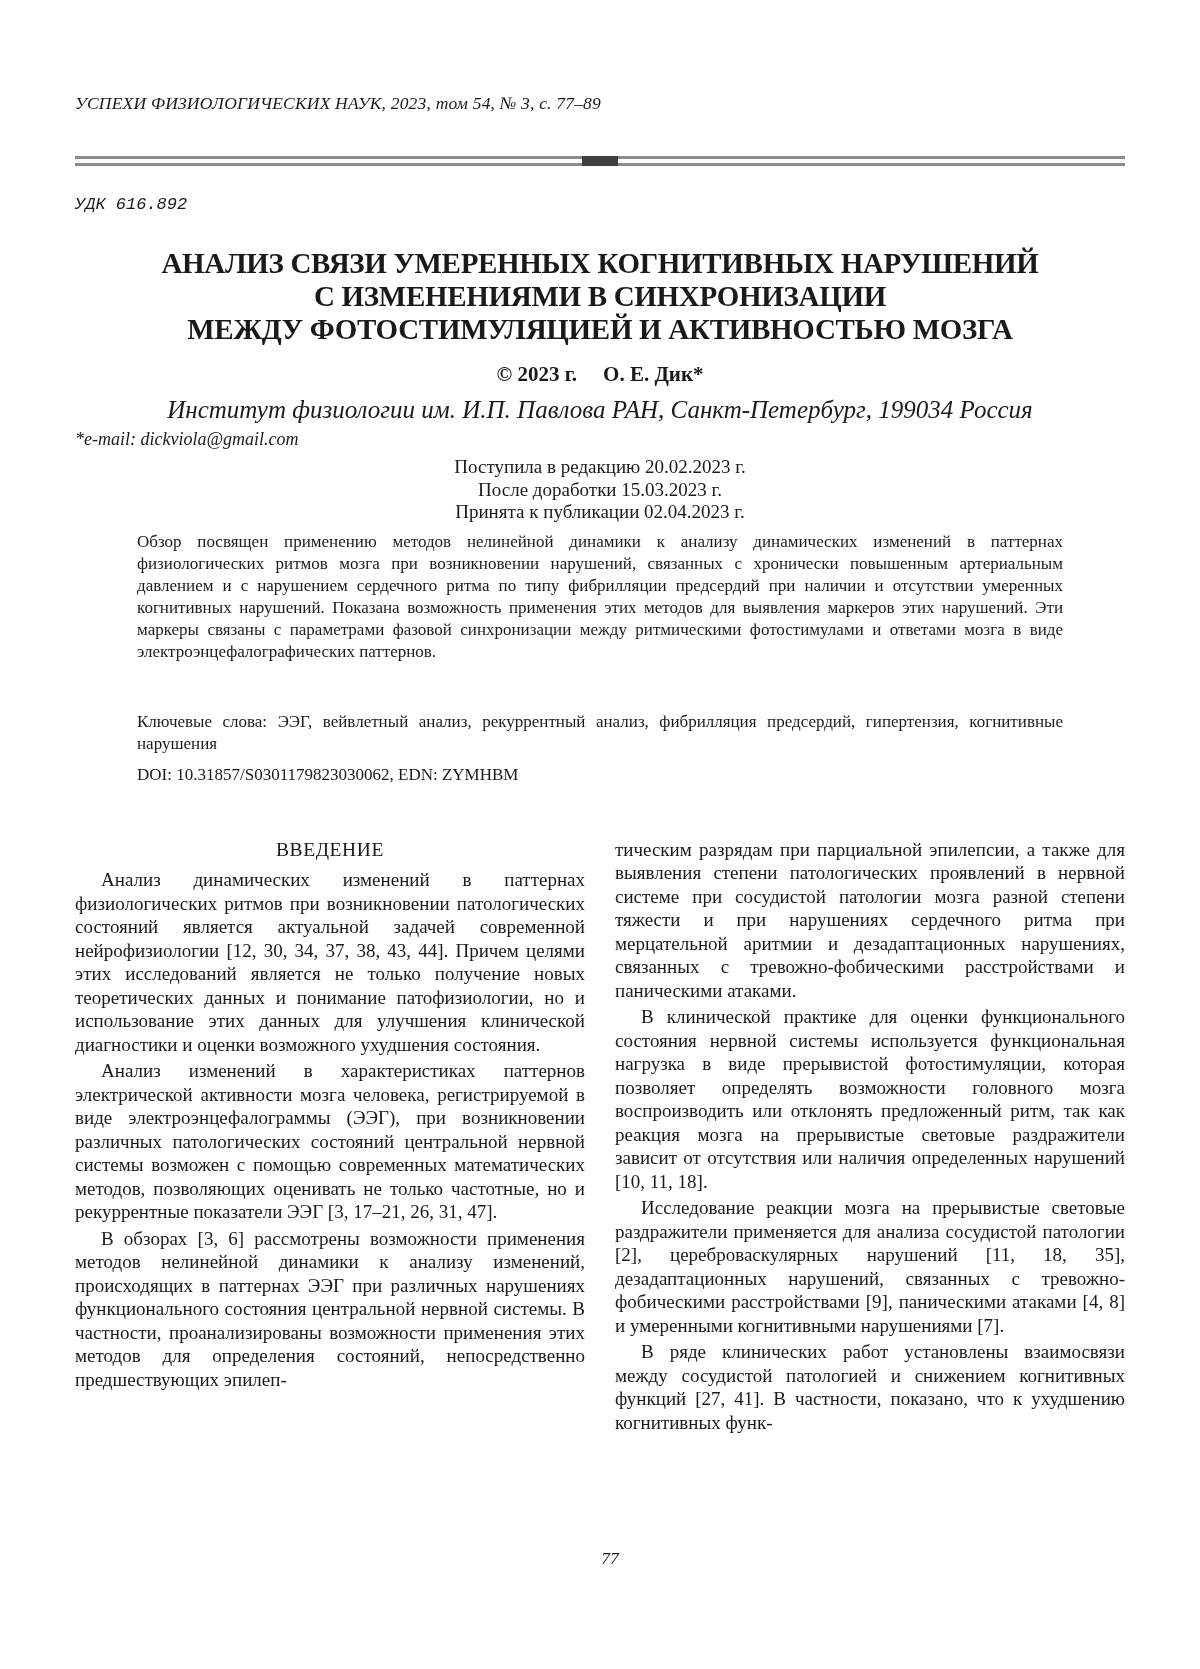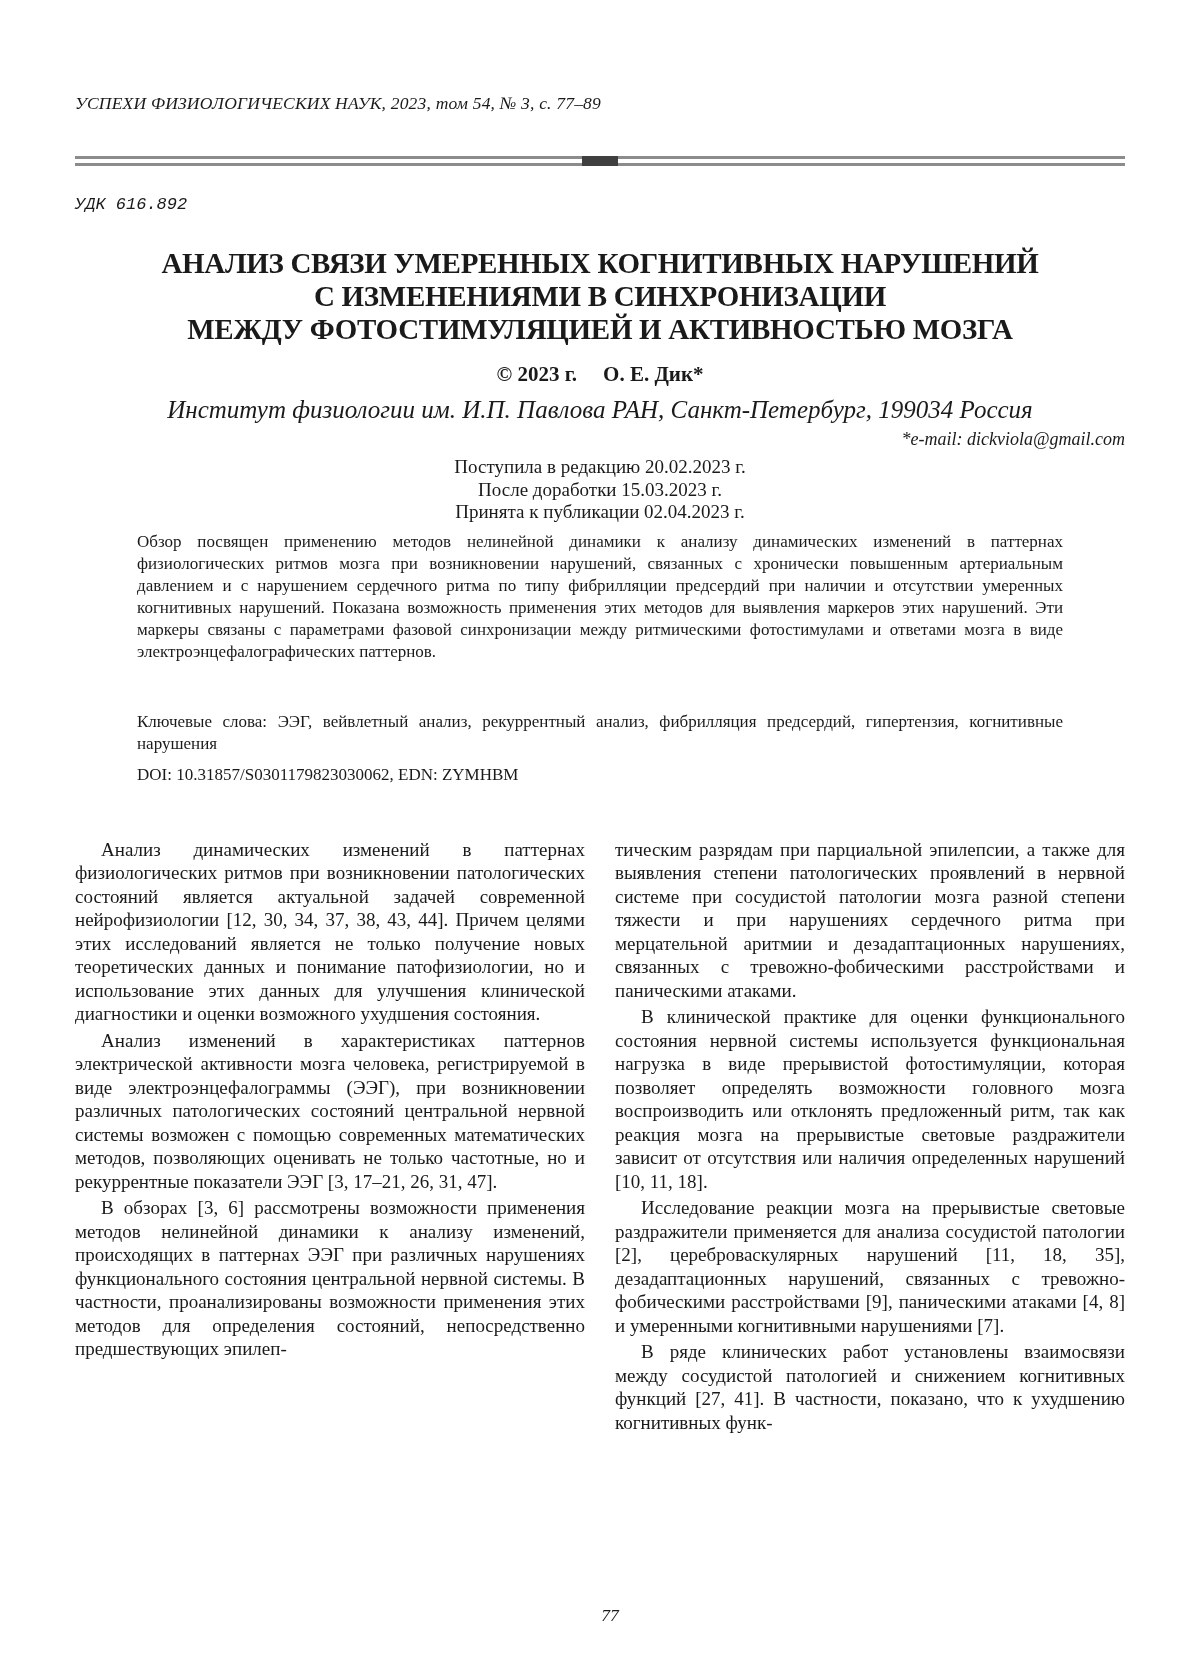--- a/index.html
+++ b/index.html
@@ -68,21 +68,21 @@
   }
   .byline .author { margin-left: 26px; }
   .affiliation {
     margin-top: 9px;
     text-align: center;
     font-style: italic;
     font-size: 25px;
   }
   .email {
     margin-top: 5px;
-    text-align: right;
+    text-align: left;
     font-style: italic;
     font-size: 18px;
     font-family: Liberation Serif, serif;
   }
   .dates {
     margin-top: 6px;
     text-align: center;
     font-size: 19px;
     line-height: 22.5px;
   }
@@ -120,21 +120,21 @@
     margin-bottom: 7px;
   }
   .para {
     text-align: justify;
     text-indent: 26px;
     margin-bottom: 3px;
   }
   .para.no-indent { text-indent: 0; }
   .page-number {
     position: absolute;
-    top: 1605px;
+    top: 1548px;
     left: 0;
     right: 0;
     text-align: center;
     font-style: italic;
     font-size: 17.5px;
     padding-left: 20px;
   }
 </style>
 </head>
 <body>
@@ -176,20 +176,21 @@
   <p class="keywords">
     <span class="kw-label">Ключевые слова:</span><span> ЭЭГ, вейвлетный анализ, рекуррентный анализ, фибрилляция предсердий, гипертензия, когнитивные нарушения</span>
   </p>
 
   <p class="doi-line">
     <span class="b">DOI:</span><span> 10.31857/S0301179823030062, </span><span class="b">EDN:</span><span> ZYMHBM</span>
   </p>
 
   <div class="columns">
     <div class="col">
+      <div class="section-heading">ВВЕДЕНИЕ</div>
       <p class="para">Анализ динамических изменений в паттернах физиологических ритмов при возникновении патологических состояний является актуальной задачей современной нейрофизиологии [12, 30, 34, 37, 38, 43, 44]. Причем целями этих исследований является не только получение новых теоретических данных и понимание патофизиологии, но и использование этих данных для улучшения клинической диагностики и оценки возможного ухудшения состояния.</p>
       <p class="para">Анализ изменений в характеристиках паттернов электрической активности мозга человека, регистрируемой в виде электроэнцефалограммы (ЭЭГ), при возникновении различных патологических состояний центральной нервной системы возможен с помощью современных математических методов, позволяющих оценивать не только частотные, но и рекуррентные показатели ЭЭГ [3, 17–21, 26, 31, 47].</p>
       <p class="para">В обзорах [3, 6] рассмотрены возможности применения методов нелинейной динамики к анализу изменений, происходящих в паттернах ЭЭГ при различных нарушениях функционального состояния центральной нервной системы. В частности, проанализированы возможности применения этих методов для определения состояний, непосредственно предшествующих эпилеп-</p>
     </div>
     <div class="col">
       <p class="para no-indent">тическим разрядам при парциальной эпилепсии, а также для выявления степени патологических проявлений в нервной системе при сосудистой патологии мозга разной степени тяжести и при нарушениях сердечного ритма при мерцательной аритмии и дезадаптационных нарушениях, связанных с тревожно-фобическими расстройствами и паническими атаками.</p>
       <p class="para">В клинической практике для оценки функционального состояния нервной системы используется функциональная нагрузка в виде прерывистой фотостимуляции, которая позволяет определять возможности головного мозга воспроизводить или отклонять предложенный ритм, так как реакция мозга на прерывистые световые раздражители зависит от отсутствия или наличия определенных нарушений [10, 11, 18].</p>
       <p class="para">Исследование реакции мозга на прерывистые световые раздражители применяется для анализа сосудистой патологии [2], цереброваскулярных нарушений [11, 18, 35], дезадаптационных нарушений, связанных с тревожно-фобическими расстройствами [9], паническими атаками [4, 8] и умеренными когнитивными нарушениями [7].</p>
       <p class="para">В ряде клинических работ установлены взаимосвязи между сосудистой патологией и снижением когнитивных функций [27, 41]. В частности, показано, что к ухудшению когнитивных функ-</p>
     </div>

